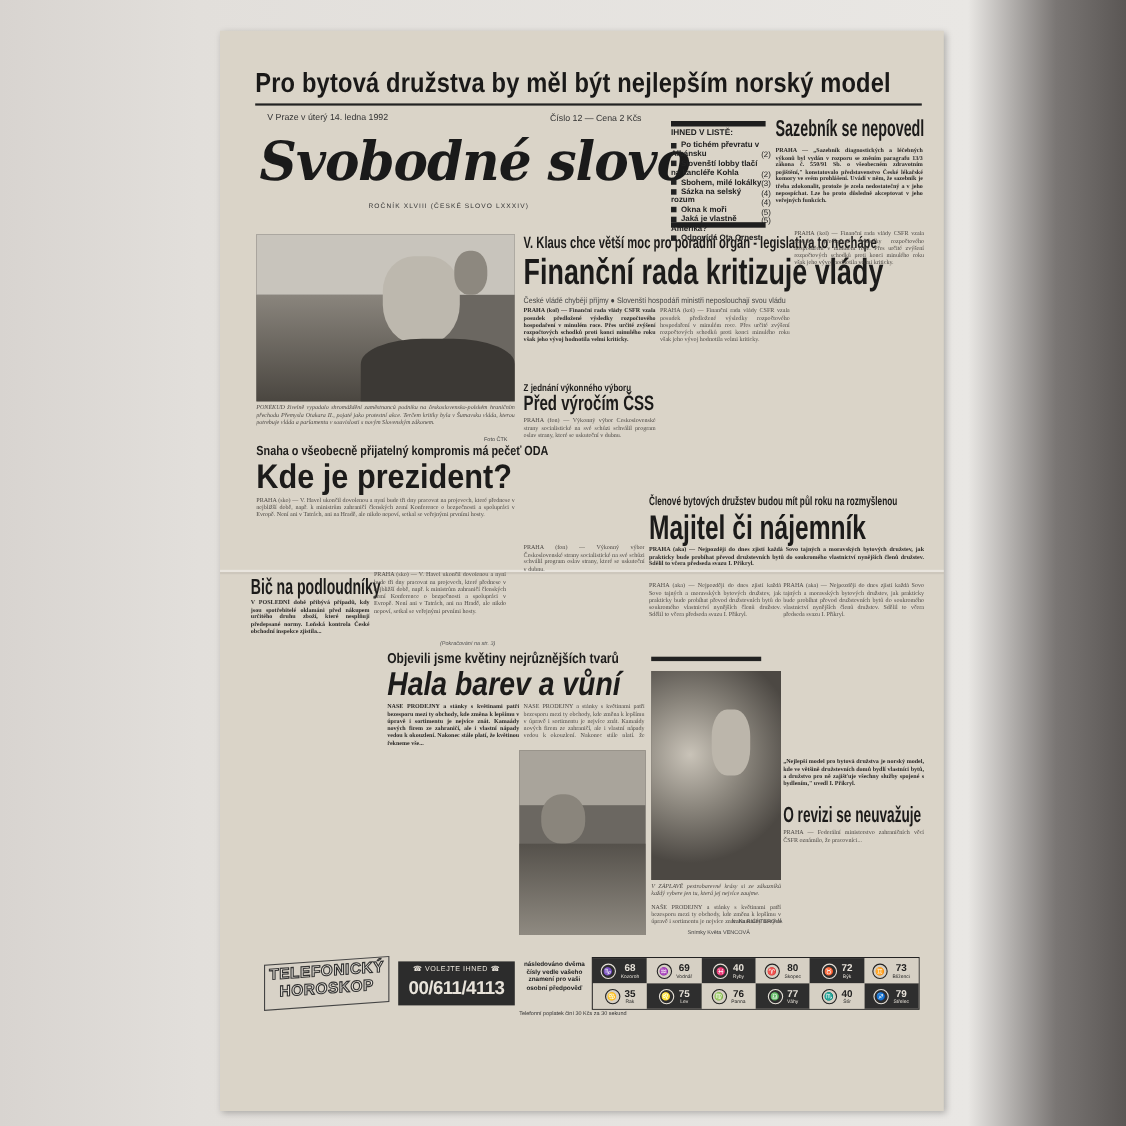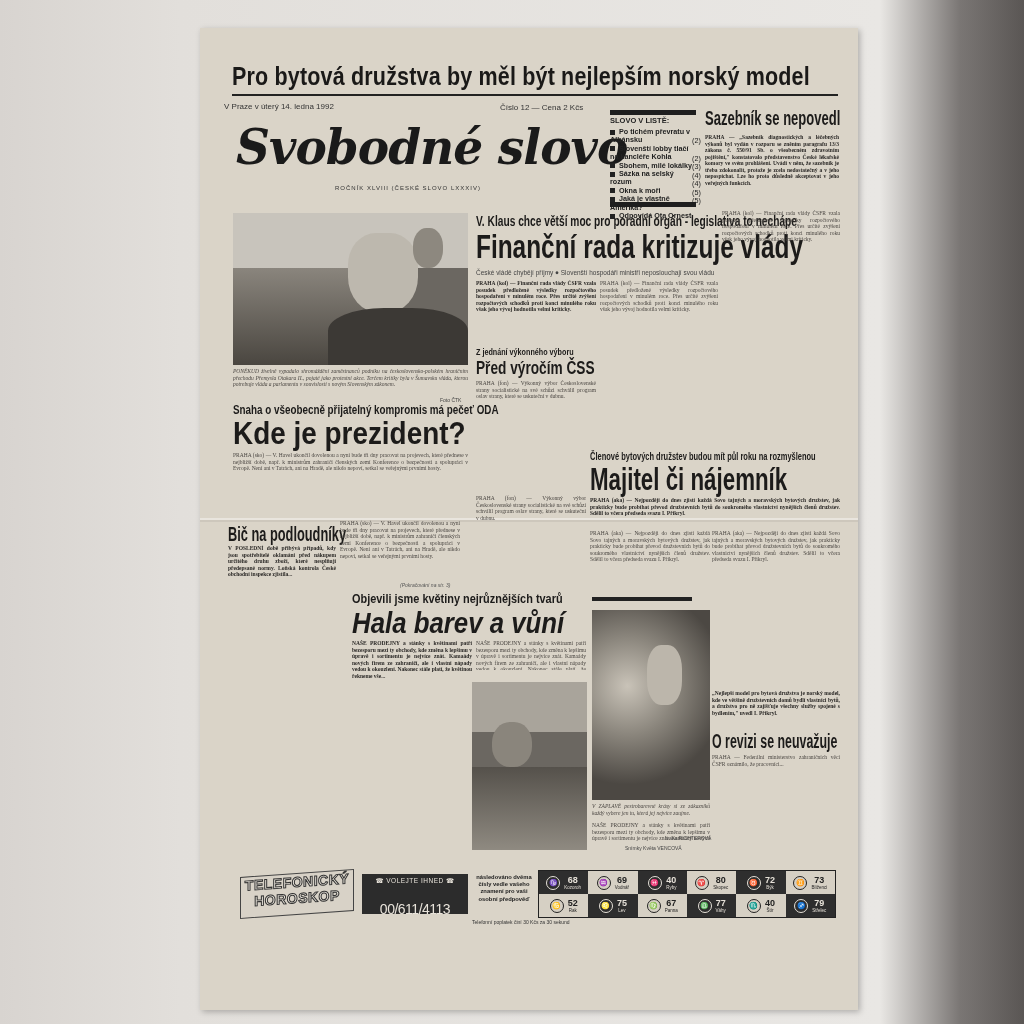--- a/index.html
+++ b/index.html
@@ -4,40 +4,40 @@
 <style>
   html,body{margin:0;padding:0;}
   body{width:1024px;height:1024px;background:#4a4847;position:relative;overflow:hidden;font-family:"Liberation Sans",sans-serif;}
   .bg-wall{position:absolute;left:0;top:0;width:1024px;height:1024px;background:linear-gradient(90deg,#d8d4d0 0,#e2dfdb 180px,#e9e7e4 880px,#7a7674 960px,#5a5654 1024px);}
   .paper{position:absolute;left:200px;top:28px;width:658px;height:982px;background:#dad4c8;box-shadow:2px 2px 6px rgba(0,0,0,.25);}
   .paper:after{content:"";position:absolute;left:0;top:490px;width:100%;height:2px;background:rgba(255,255,255,.4);}
   .fold{position:absolute;left:200px;top:520px;width:658px;height:2px;background:rgba(0,0,0,.06);}
   .abs{position:absolute;}
   .banner{left:232px;top:62px;font-family:"Liberation Sans",sans-serif;font-weight:bold;font-size:25px;letter-spacing:0.2px;color:#1a1918;white-space:nowrap;transform:scaleX(0.86);transform-origin:left;}
   .banner-rule{left:232px;top:94px;width:606px;height:2px;background:#222;}
-  .dateline{left:224px;top:102px;font-size:8px;color:#333;}
+  .dateline{left:243px;top:102px;font-size:8px;color:#333;}
   .masthead{left:236px;top:118px;font-family:"DejaVu Serif",serif;font-style:italic;font-weight:bold;font-size:49px;color:#1a1a1a;letter-spacing:-1px;white-space:nowrap;transform:scaleX(0.96);transform-origin:left;}
   .volume{left:335px;top:185px;font-size:6px;color:#333;letter-spacing:1px;}
   .issue{left:500px;top:103px;font-size:8px;color:#333;}
   .bar{background:#1e1e1e;height:5px;}
   .toc{left:610px;top:116px;width:86px;}
   .toc-title{font-size:7.5px;font-weight:bold;margin:0 0 3px 0;color:#222;}
   .toc-item{display:flex;justify-content:space-between;font-size:7.2px;line-height:8.4px;color:#222;font-weight:bold;}
   .toc-item .b{display:inline-block;width:5px;height:5px;background:#222;margin-right:4px;vertical-align:middle;}
   .toc-page{position:absolute;left:692px;font-size:7.2px;color:#222;}
   .h-cond{font-family:"Liberation Sans",sans-serif;font-weight:bold;color:#1c1b1a;white-space:nowrap;transform-origin:left;}
   .body-text{font-family:"Liberation Serif",serif;font-size:5.5px;line-height:6.5px;color:#4a4642;text-align:justify;overflow:hidden;}
   .body-text.bold{font-weight:bold;color:#2a2826;}
   .photo{background:#6b6761;overflow:hidden;}
   .photo .g1{position:absolute;}
   .horo{left:228px;top:865px;width:612px;height:52px;}
   .horo-logo{position:absolute;left:12px;top:8px;width:112px;height:40px;border:1px solid #444;background:#d8d2c7;transform:skewY(-4deg);font-weight:bold;font-size:14px;line-height:16px;text-align:center;color:#e8e3da;-webkit-text-stroke:1px #333;letter-spacing:0.5px;}
   .horo-phone{position:absolute;left:134px;top:9px;width:106px;height:40px;background:#2c2c2c;color:#e8e3da;text-align:center;}
   .horo-phone .v{font-size:6.5px;margin-top:3px;letter-spacing:.5px;}
-  .horo-phone .n{font-size:14px;font-weight:normal;margin-top:16px;letter-spacing:-.5px;}
+  .horo-phone .n{font-size:17px;font-weight:bold;margin-top:4px;letter-spacing:-.5px;}
   .horo-note{position:absolute;left:244px;top:9px;width:64px;height:40px;font-size:5.8px;line-height:7.2px;text-align:center;color:#222;font-weight:bold;}
   .horo-grid{position:absolute;left:310px;top:5px;width:296px;height:46px;border:1.5px solid #222;display:grid;grid-template-columns:repeat(6,1fr);grid-template-rows:1fr 1fr;}
   .sign{display:flex;align-items:center;justify-content:center;gap:4px;font-size:5px;}
   .sign .ic{width:12px;height:12px;border:1px solid currentColor;border-radius:50%;font-size:7px;display:flex;align-items:center;justify-content:center;}
   .sign .num{font-size:9px;font-weight:bold;line-height:9px;text-align:center;}
   .sign .nm{font-size:4.5px;text-align:center;}
   .sign.dark{background:#2e2e2e;color:#e6e1d8;}
   .sign.light{background:#d6d0c4;color:#222;}
   .horo-foot{position:absolute;left:244px;top:54px;font-size:5px;color:#333;}
 </style>
@@ -50,21 +50,21 @@
 
 <div class="abs banner">Pro bytová družstva by měl být nejlepším norský model</div>
 <div class="abs banner-rule"></div>
 <div class="abs dateline">V Praze v úterý 14. ledna 1992</div>
 <div class="abs issue">Číslo 12 — Cena 2 Kčs</div>
 <div class="abs masthead">Svobodné slovo</div>
 <div class="abs volume">ROČNÍK XLVIII (ČESKÉ SLOVO LXXXIV)</div>
 
 <div class="abs bar" style="left:610px;top:110px;width:86px;"></div>
 <div class="abs toc">
-  <div class="toc-title">SLOVO V LISTĚ:</div>
+  <div class="toc-title">IHNED V LISTĚ:</div>
   <div class="toc-item">
       <span><span class="b"></span><span>Po tichém převratu v Albánsku</span></span>
     </div>
   <div class="toc-item">
       <span><span class="b"></span><span>Slovenští lobby tlačí na kancléře Kohla</span></span>
     </div>
   <div class="toc-item">
       <span><span class="b"></span><span>Sbohem, milé lokálky</span></span>
     </div>
   <div class="toc-item">
@@ -200,35 +200,35 @@
     <div class="sign light">
         <span class="ic">♊</span>
         <span>
           <div class="num">73</div>
           <div class="nm">Blíženci</div>
         </span>
       </div>
     <div class="sign light">
         <span class="ic">♋</span>
         <span>
-          <div class="num">52</div>
+          <div class="num">35</div>
           <div class="nm">Rak</div>
         </span>
       </div>
     <div class="sign dark">
         <span class="ic">♌</span>
         <span>
           <div class="num">75</div>
           <div class="nm">Lev</div>
         </span>
       </div>
     <div class="sign light">
         <span class="ic">♍</span>
         <span>
-          <div class="num">67</div>
+          <div class="num">76</div>
           <div class="nm">Panna</div>
         </span>
       </div>
     <div class="sign dark">
         <span class="ic">♎</span>
         <span>
           <div class="num">77</div>
           <div class="nm">Váhy</div>
         </span>
       </div>

